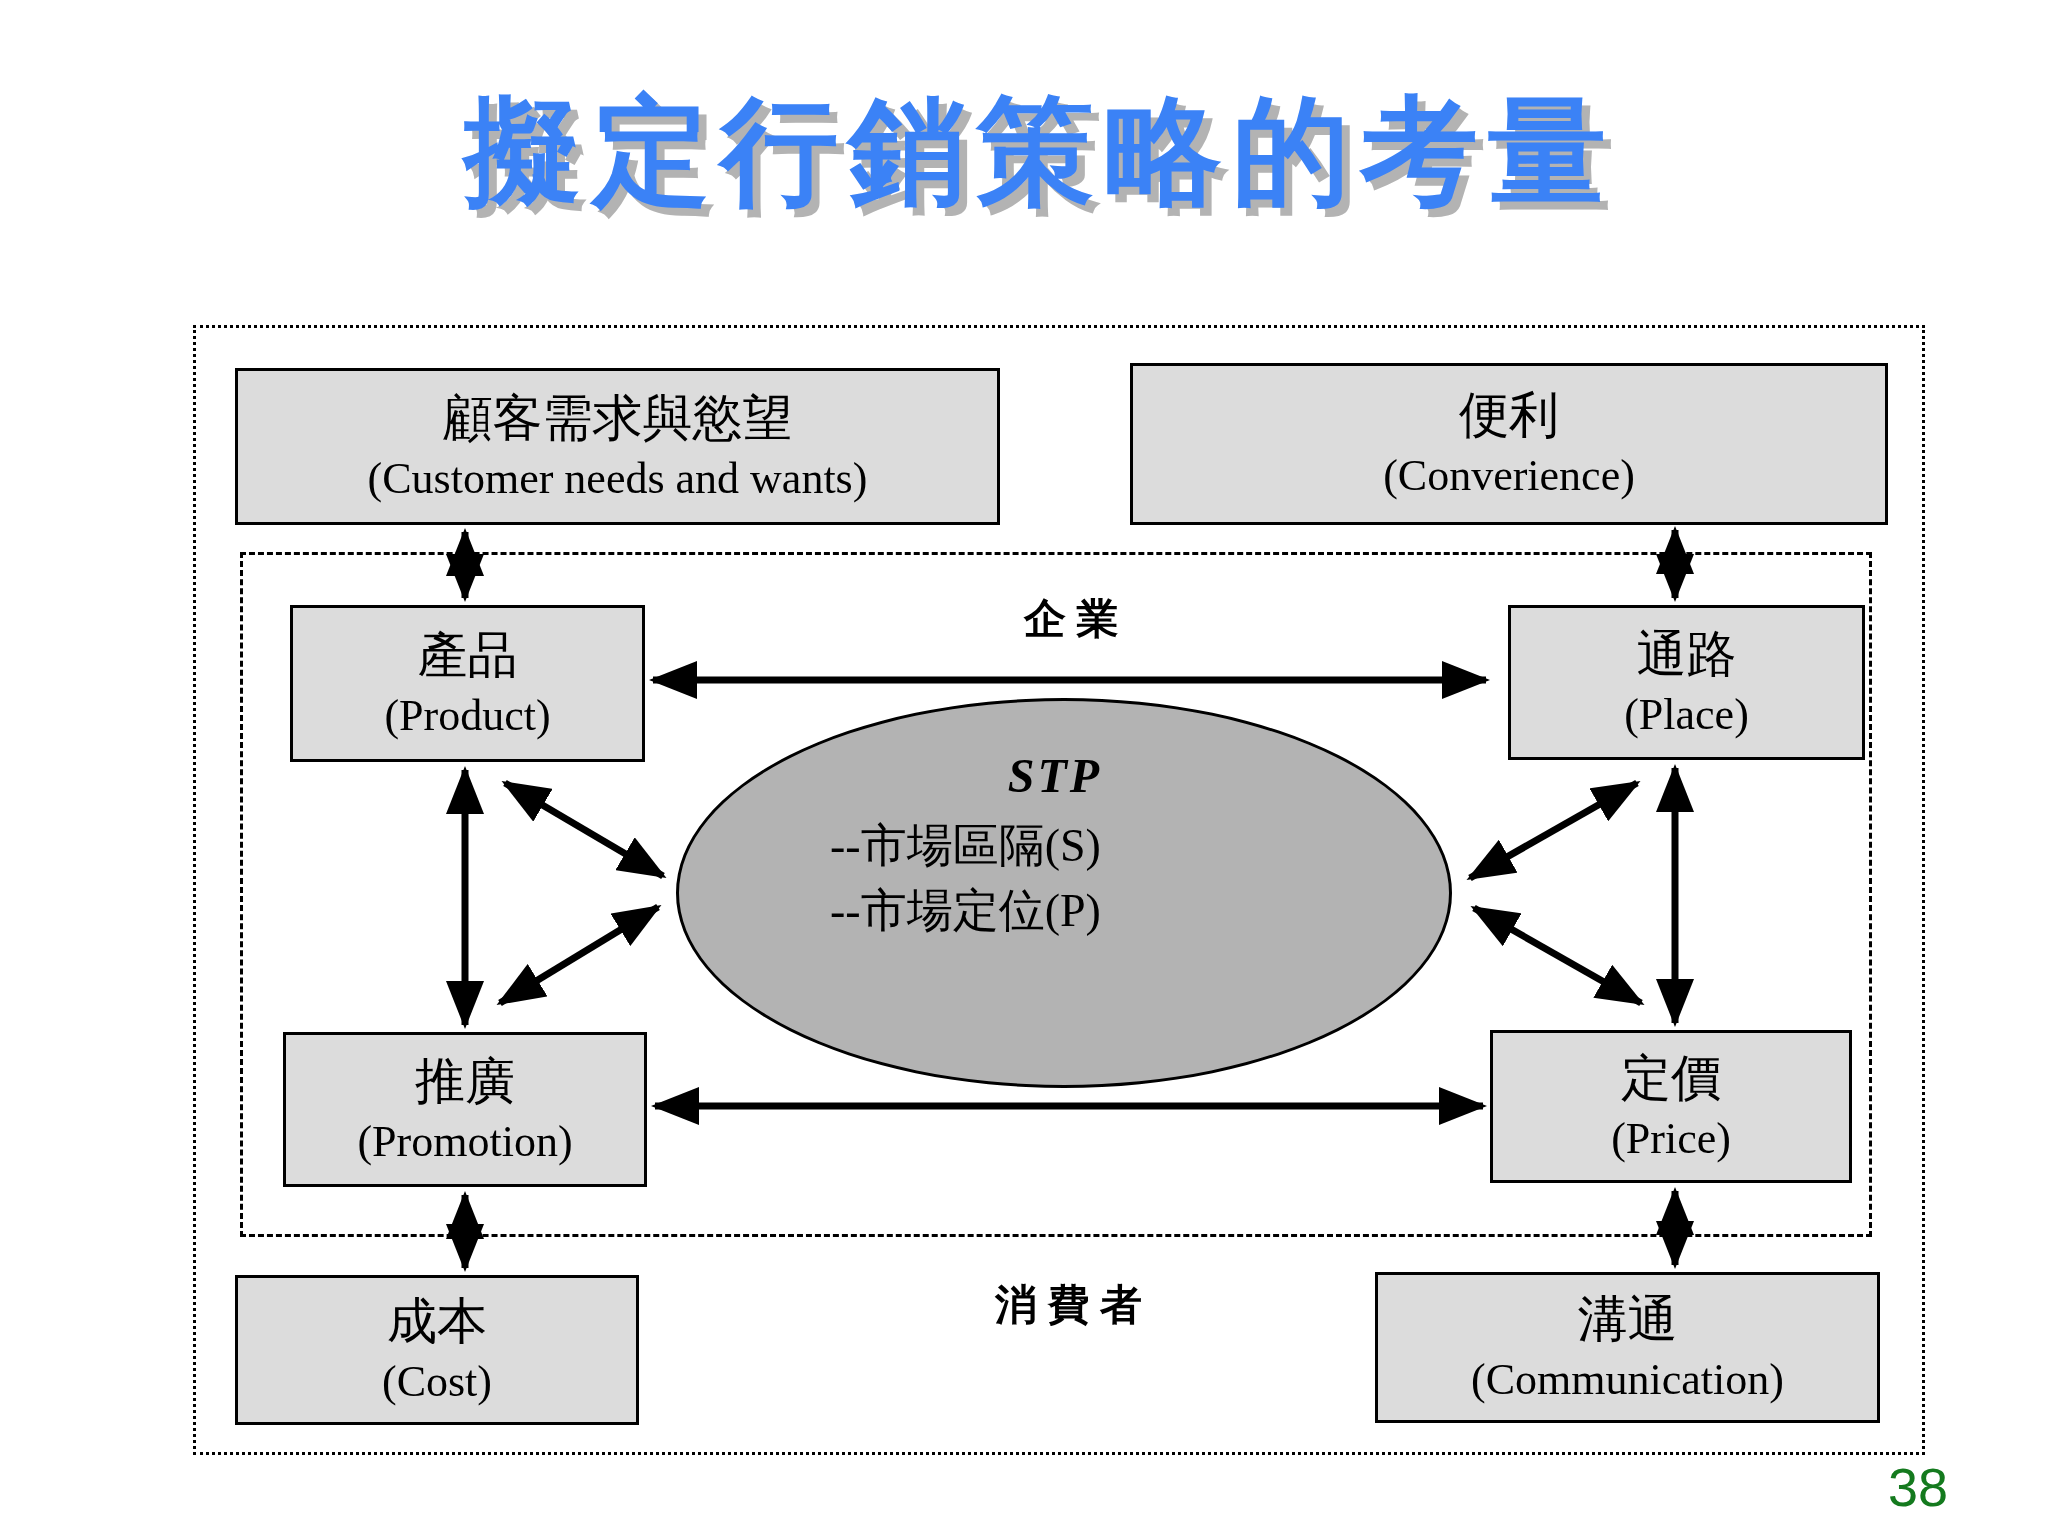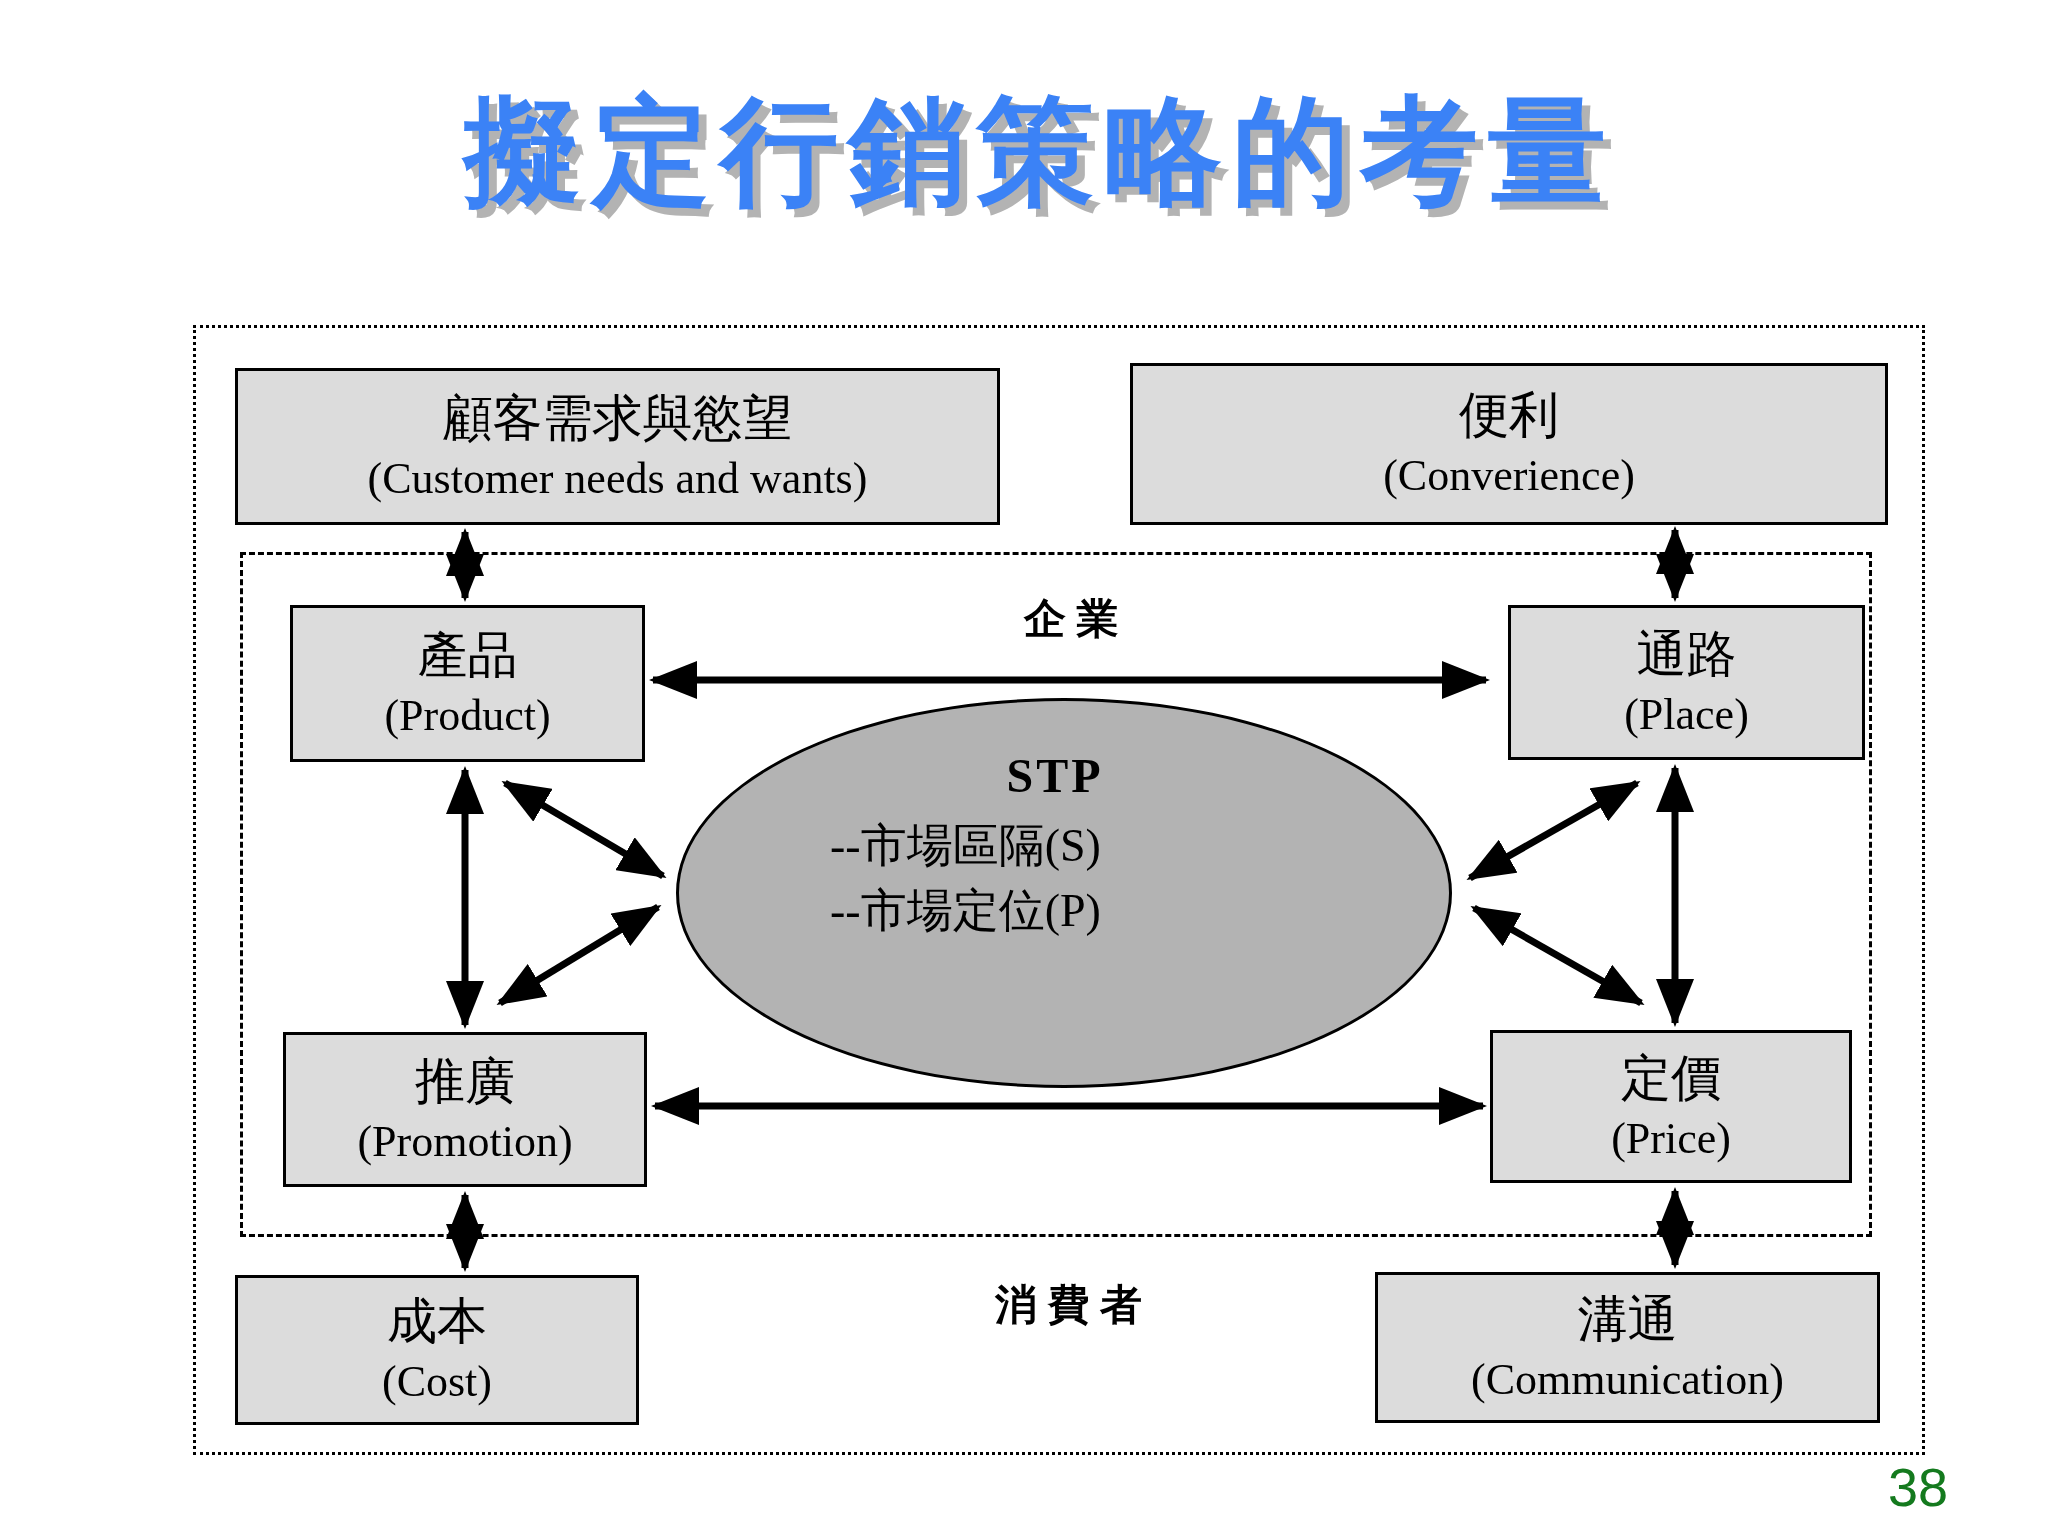--- a/index.html
+++ b/index.html
@@ -40,21 +40,21 @@
   .box-promotion     { left:283px;  top:1032px; width:364px; height:155px; }
   .box-price         { left:1490px; top:1030px; width:362px; height:153px; }
   .box-cost          { left:235px;  top:1275px; width:404px; height:150px; }
   .box-communication { left:1375px; top:1272px; width:505px; height:151px; }
 
   .stp-ellipse {
     position:absolute; left:676px; top:698px; width:776px; height:390px;
     background:#b3b3b3; border:3px solid #000; border-radius:50%;
   }
   .stp-block { position:absolute; left:830px; top:748px; width:450px; }
-  .stp-heading { font-weight:bold; font-size:48px; text-align:center; margin-bottom:10px; letter-spacing:3px; }
+  .stp-heading { font-weight:bold; font-size:48px; text-align:center; margin-bottom:10px; letter-spacing:3px;font-style:italic; }
   .stp-line { font-size:46px; line-height:1.42; white-space:nowrap; }
 
   .region-label {
     position:absolute; font-weight:bold; font-size:42px; line-height:1;
     white-space:nowrap; color:#000;
   }
   .label-enterprise { left:1024px; top:598px; }
   .label-consumer   { left:995px;  top:1284px; }
 
   .arrows { position:absolute; left:0; top:0; width:2048px; height:1536px; }

